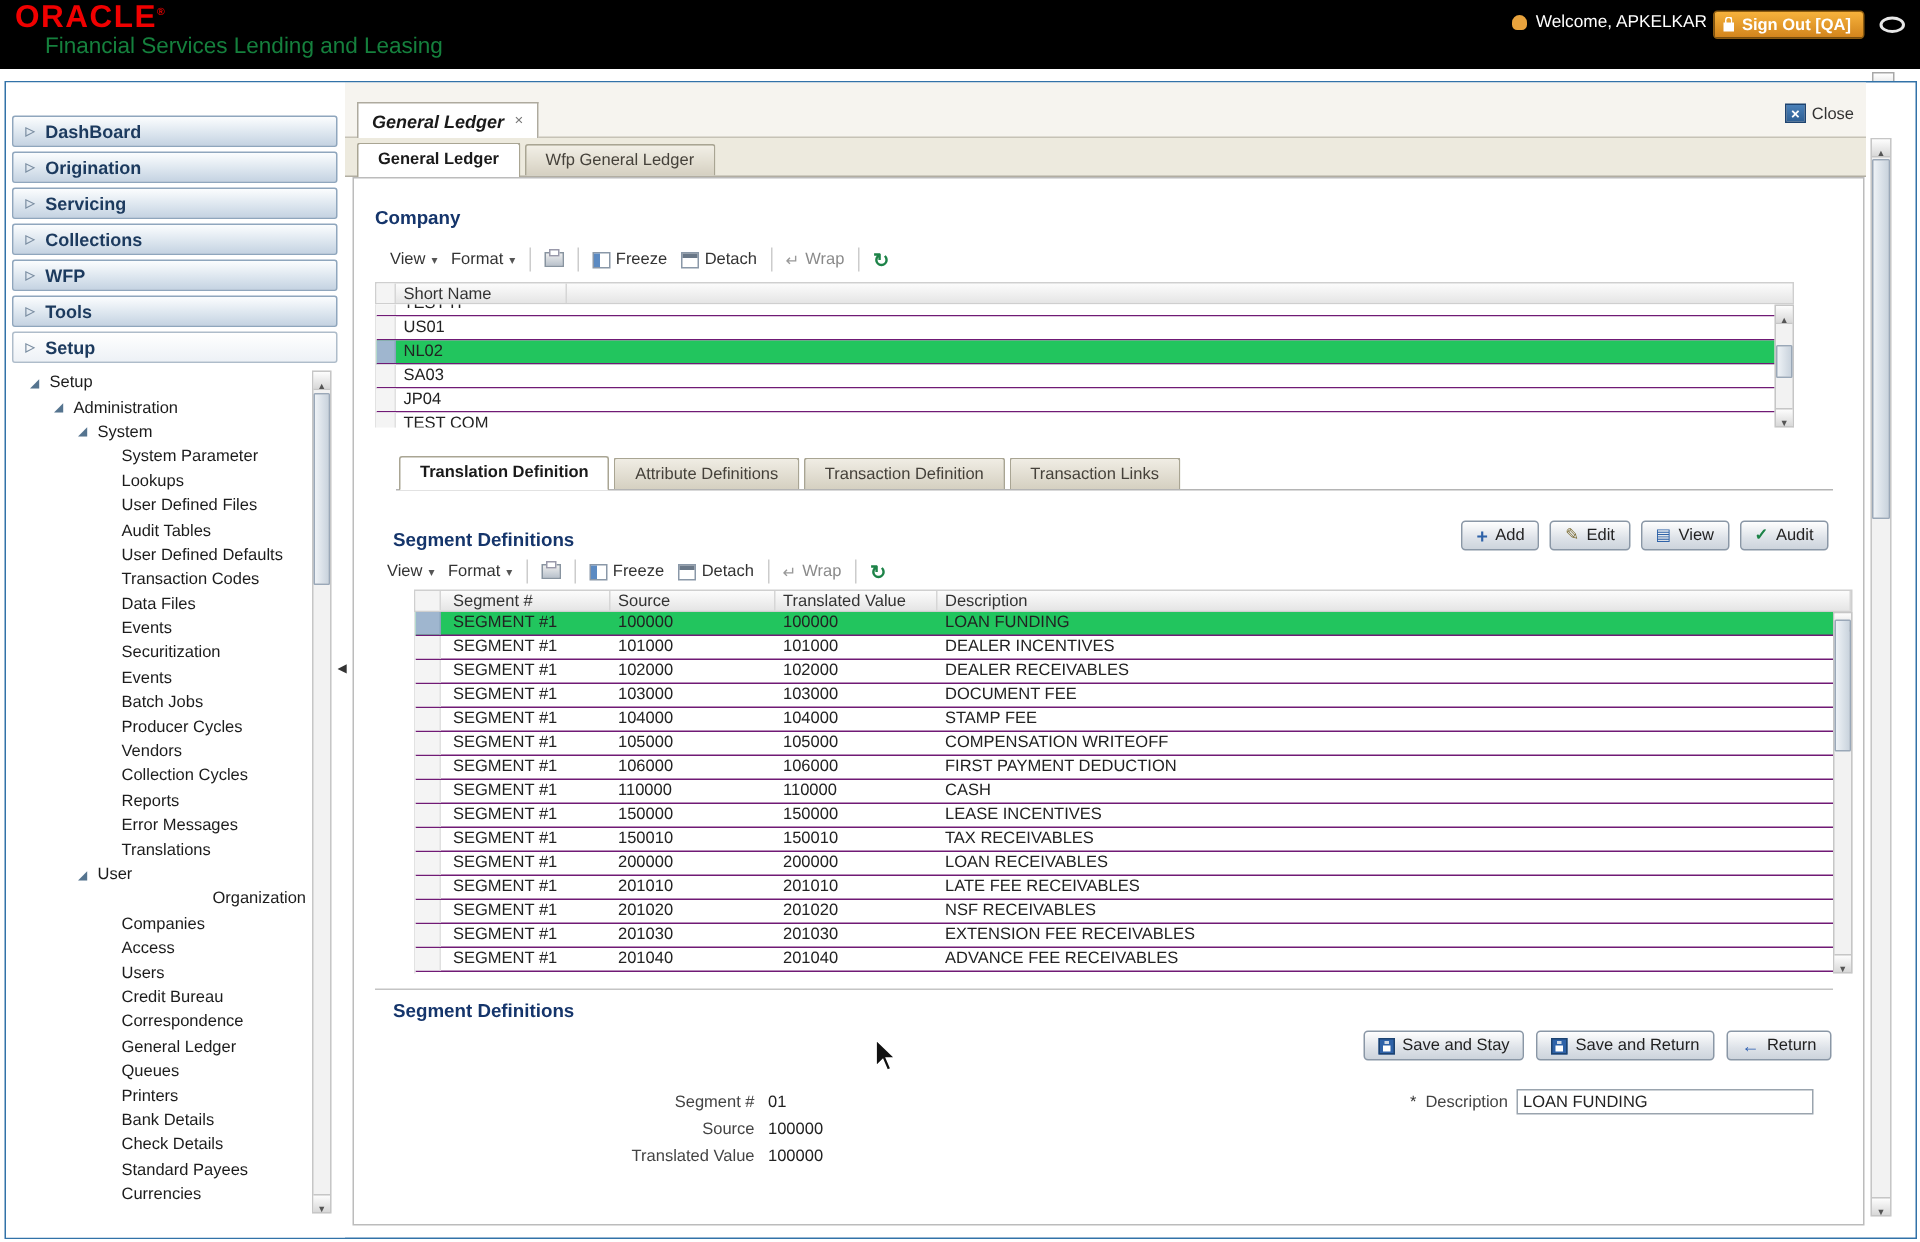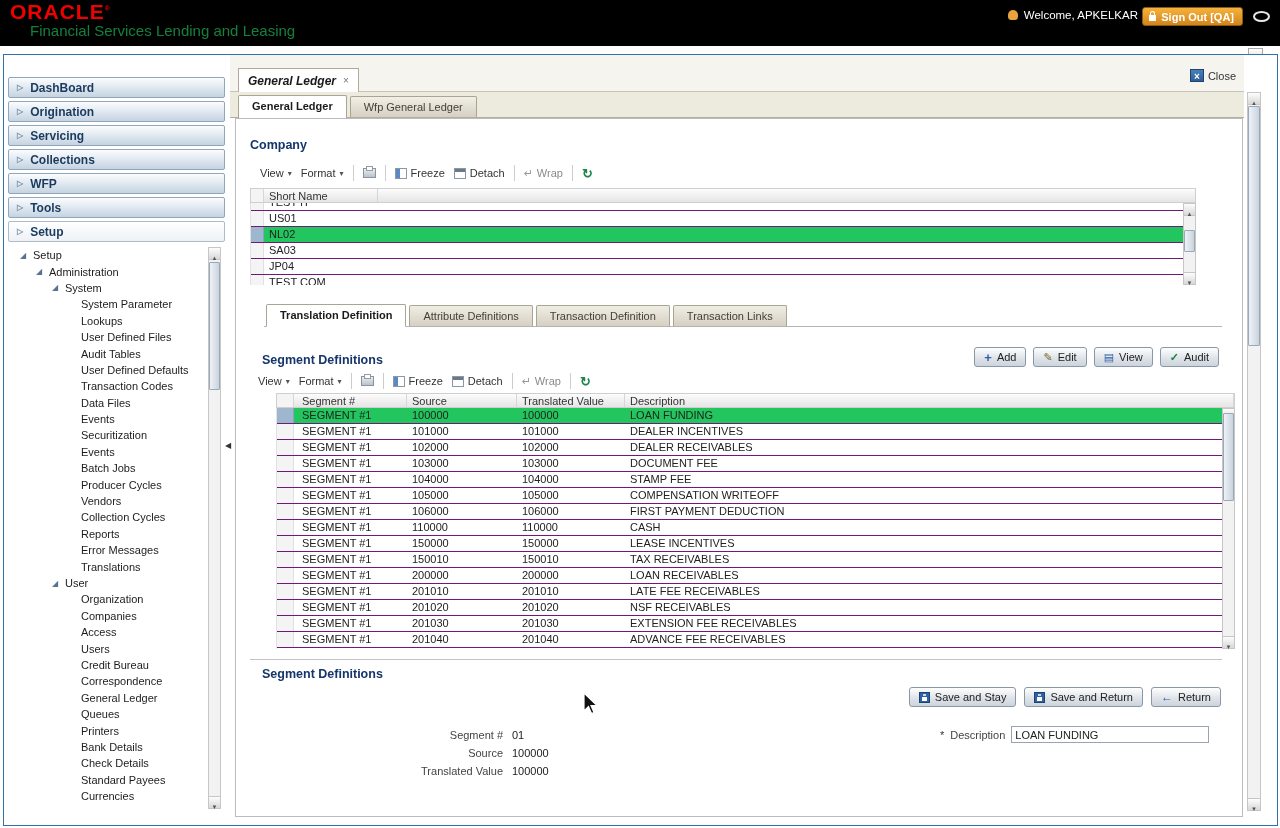--- a/index.html
+++ b/index.html
@@ -278,21 +278,21 @@
             <span class="tree-label">Error Messages</span>
           </div>
           <div class="tree-item" style="padding-left: 58px;">
             <span class="tree-twist"></span>
             <span class="tree-label">Translations</span>
           </div>
           <div class="tree-item" style="padding-left: 42px;">
             <span class="tree-twist">◢</span>
             <span class="tree-label">User</span>
           </div>
-          <div class="tree-item" style="padding-left: 58px;">
+          <div class="tree-item" style="padding-left: 58px; justify-content: flex-end;">
             <span class="tree-twist"></span>
             <span class="tree-label">Organization</span>
           </div>
           <div class="tree-item" style="padding-left: 58px;">
             <span class="tree-twist"></span>
             <span class="tree-label">Companies</span>
           </div>
           <div class="tree-item" style="padding-left: 58px;">
             <span class="tree-twist"></span>
             <span class="tree-label">Access</span>

